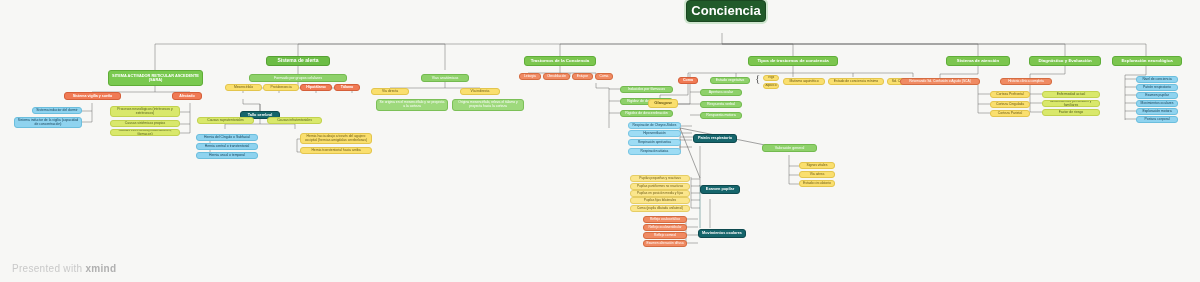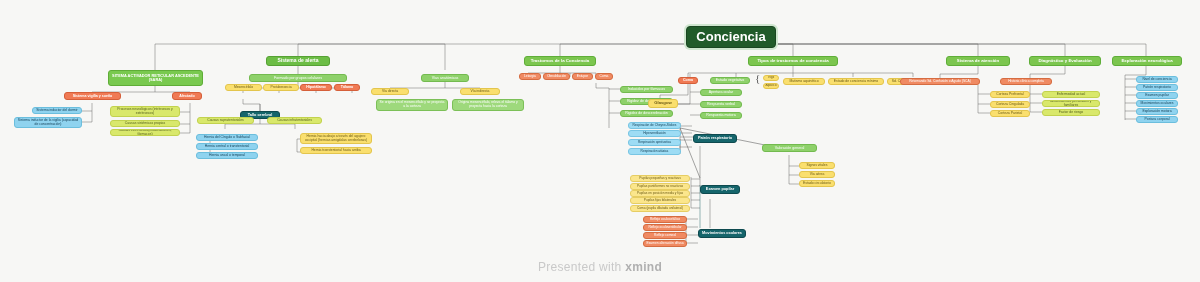--- a/index.html
+++ b/index.html
@@ -39,21 +39,21 @@
   .ygreen  { background:#d9e86b; color:#55601d; font-size:3.4px; border:1px solid #c2d24e; }
   .blue    { background:#8fd3ef; color:#17435a; font-size:3.4px; border:1px solid #6bbedd; }
   .blue2   { background:#9ddcf4; color:#17435a; font-size:3.2px; border:1px solid #78c5e3; }
   .teal    { background:#15656b; color:#ffffff; font-size:3.8px; font-weight:bold; border:1px solid #0e4a4f; }
   .sara    { background:#79c94f; color:#ffffff; font-size:3.9px; font-weight:bold; border:1px solid #5fad37; }
 
   .brace { position:absolute; color:#555; font-size:11px; font-family:"Liberation Serif", serif; }
 
   #watermark {
     position:absolute; left:0; right:0; bottom:8px;
-    text-align:center; font-size:12px; color:#c9c9c9; letter-spacing:.3px;
+    text-align:left; font-size:10px; color:#c9c9c9; letter-spacing:.3px;padding-left:12px;
   }
   #watermark b { color:#b0b0b0; }
 </style>
 </head>
 <body>
 
 <div id="canvas">
 
   <svg class="links" viewBox="0 0 1200 282" fill="none" stroke="#6b6b6b" stroke-width="0.5">
 
@@ -186,21 +186,21 @@
       <path d="M1125 95 L1136 95"></path>
     <path d="M1125 103 L1136 103"></path>
       <path d="M1125 111 L1136 111"></path>
       <path d="M1125 119 L1136 119"></path>
 
     <path d="M680 128 L790 150" stroke="#4a4a4a"></path>
     <path d="M680 128 L700 178" stroke="#4a4a4a"></path>
     <path d="M700 185 L700 228" stroke="#2f6f73"></path>
   </svg>
 
-  <div class="node root" style="left:686px; top:26px; width:90px; height:22px;">
+  <div class="node root" style="left:686px; top:0; width:80px; height:22px;">
     <span>Conciencia</span>
   </div>
 
   <div class="node green" style="left:266px; top:56px; width:64px; height:10px;">
     <span>Sistema de alerta</span>
   </div>
   <div class="node lgreen" style="left:249px; top:74px; width:98px; height:8px;">
     <span>Formado por grupos celulares</span>
   </div>
   <div class="node yellow" style="left:225px; top:84px; width:37px; height:7px;">

